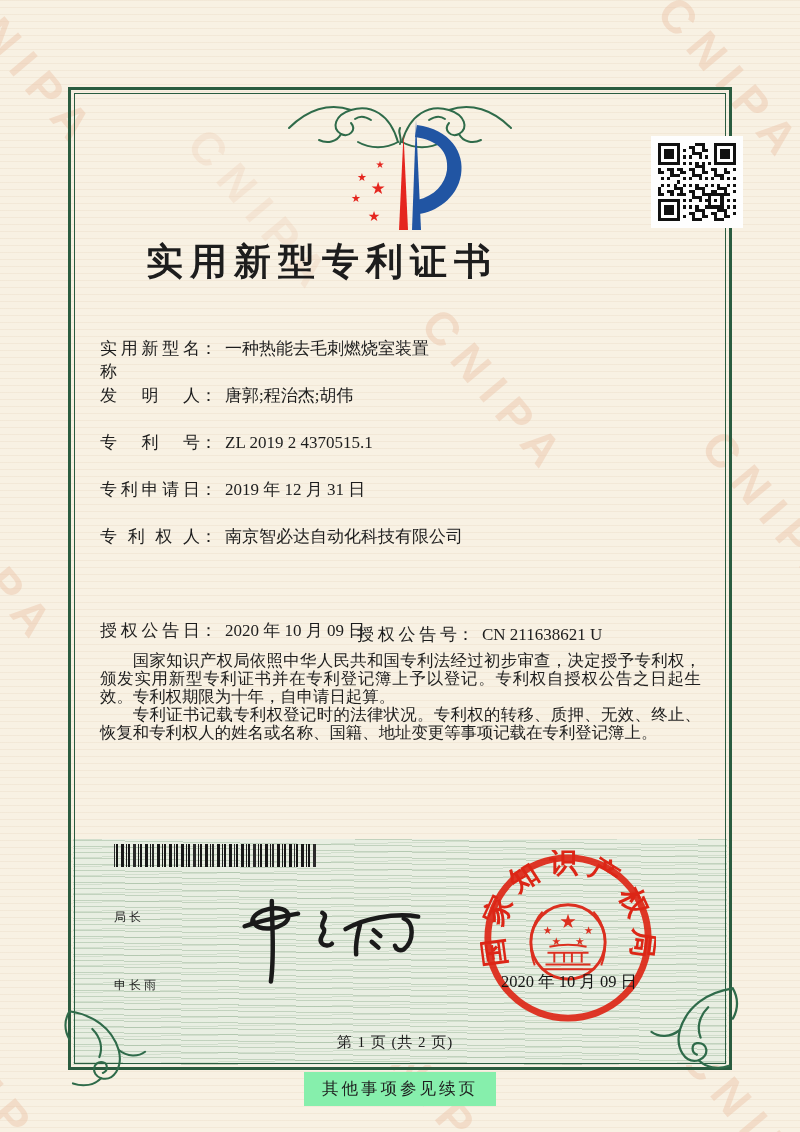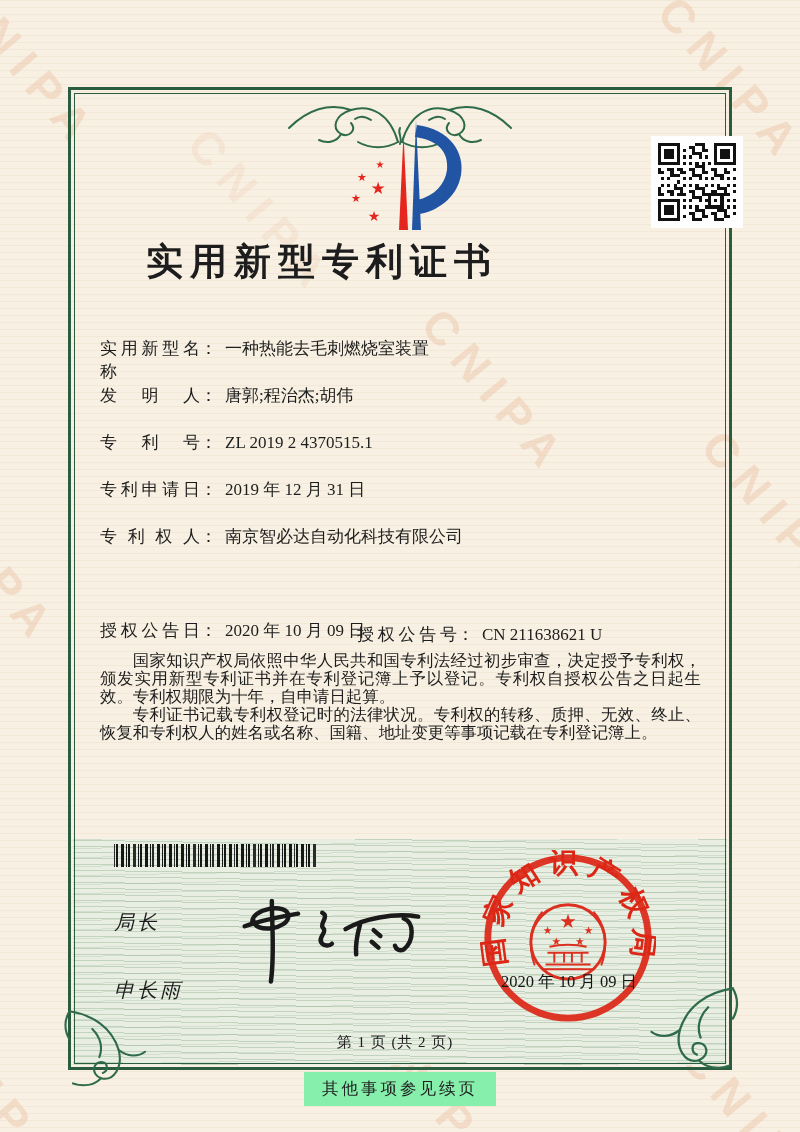--- a/index.html
+++ b/index.html
@@ -31,21 +31,21 @@
   #logo{left:342px;top:118px;width:132px;height:120px;}
   #title{left:0;top:237px;width:644px;text-align:center;font-size:37px;font-weight:bold;letter-spacing:7px;}
   .row{position:absolute;left:100px;width:610px;height:24px;font-size:17px;z-index:4;}
   .flabel{display:inline-block;width:100px;text-align:justify;text-align-last:justify;vertical-align:top;}
   .fcolon{display:inline-block;}
   .fvalue{margin-left:8px;}
   .pair2{position:absolute;left:257px;top:4px;}
   #paras{left:100px;top:652px;width:601px;font-size:16.4px;line-height:18px;text-align:justify;}
   #paras p{margin:0;text-indent:2em;}
   #barcode{left:114px;top:844px;width:206px;height:23px;position:absolute;z-index:4;}
-  .officer{left:114px;font-family:"Liberation Sans","DejaVu Sans",sans-serif;font-size:20px;letter-spacing:3px;font-weight:500;font-style:italic;}
+  .officer{left:114px;font-family:"Liberation Sans","DejaVu Sans",sans-serif;font-size:12px;letter-spacing:3px;font-weight:500;}
   #off-title{top:909px;}
   #off-name{top:941px;margin-top:36px;}
   #sig{left:212px;top:872px;width:236px;height:126px;z-index:4;position:absolute;}
   #seal{left:480px;top:850px;width:176px;height:176px;z-index:5;position:absolute;}
   #seal-date{left:489px;top:971px;width:160px;text-align:center;font-size:16.5px;color:#141414;z-index:6;}
   #page-info{left:0;top:1033px;width:790px;text-align:center;font-size:15px;letter-spacing:1px;}
   #note{left:0;top:1072px;width:800px;text-align:center;z-index:4;position:absolute;}
   #note span{display:inline-block;background:#86efac;padding:6px 18px;font-size:16.5px;letter-spacing:3px;}
   svg{display:block;}
 </style>

